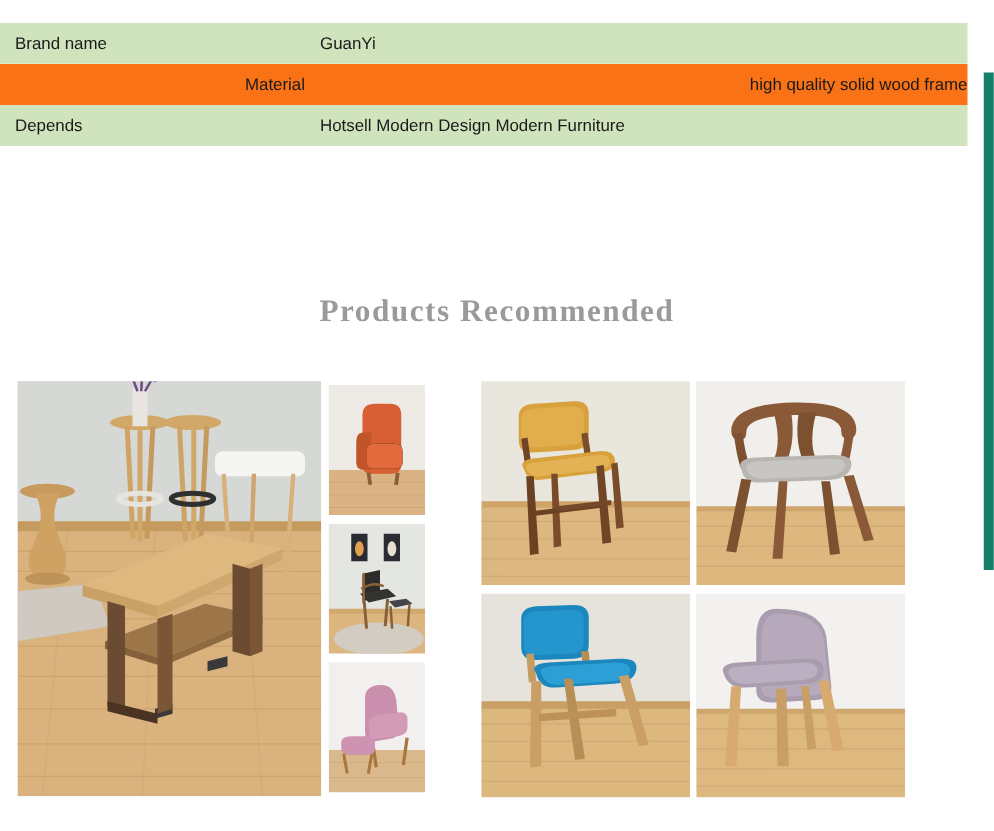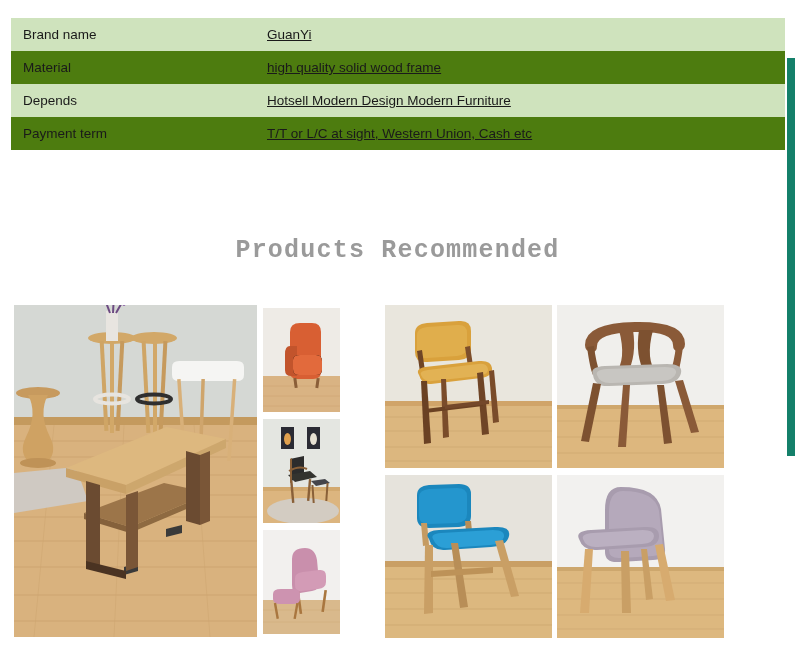--- a/index.html
+++ b/index.html
@@ -22,51 +22,51 @@
     left: 787px;
     top: 58px;
     width: 8px;
     height: 398px;
     background: #14806a;
   }
 
   
   .spec-table {
     position: absolute;
-    left: 11px;
+    left: 0;
     top: 18px;
     width: 762px;
     border-collapse: collapse;
     table-layout: fixed;
     border-radius: 12px;
   }
   .spec-table tr { height: 33px; }
   .spec-table tr.row-green td { background: #cfe3bd; }
-  .spec-table tr.row-gray  td { background: #4d7c0f; }
+  .spec-table tr.row-gray  td { background: #f97316; text-align: right; }
   .spec-table td {
     padding: 0 0 0 12px;
     font-size: 13.5px;
     line-height: 33px;
     vertical-align: middle;
     border: none;
     white-space: nowrap;
     overflow: hidden;
     text-overflow: ellipsis;
   }
   .spec-table td.k { width: 232px; }
-  .spec-table td.v { width: 518px; text-decoration: underline; }
+  .spec-table td.v { width: 518px; }
 
   
   .section-heading {
     position: absolute;
     left: 0;
     top: 236px;
     width: 795px;
     text-align: center;
-    font-family: Liberation Mono, monospace;
+    font-family: Liberation Serif, serif;
     font-size: 25px;
     font-weight: bold;
     letter-spacing: 1.2px;
     color: #9a9a9a;
   }
 
   
   .gallery {
     position: absolute;
     left: 0;
@@ -137,24 +137,20 @@
       <td class="k">Brand name</td>
       <td class="v">GuanYi</td>
     </tr>
     <tr class="row-gray">
       <td class="k">Material</td>
       <td class="v">high quality solid wood frame</td>
     </tr>
     <tr class="row-green">
       <td class="k">Depends</td>
       <td class="v">Hotsell Modern Design Modern Furniture</td>
-    </tr>
-    <tr class="row-gray">
-      <td class="k">Payment term</td>
-      <td class="v">T/T or L/C at sight, Western Union, Cash etc</td>
     </tr>
   </tbody>
 </table>
 
 <div class="section-heading">Products Recommended</div>
 
 <div class="gallery">
 
   <div class="panel-left">
 

